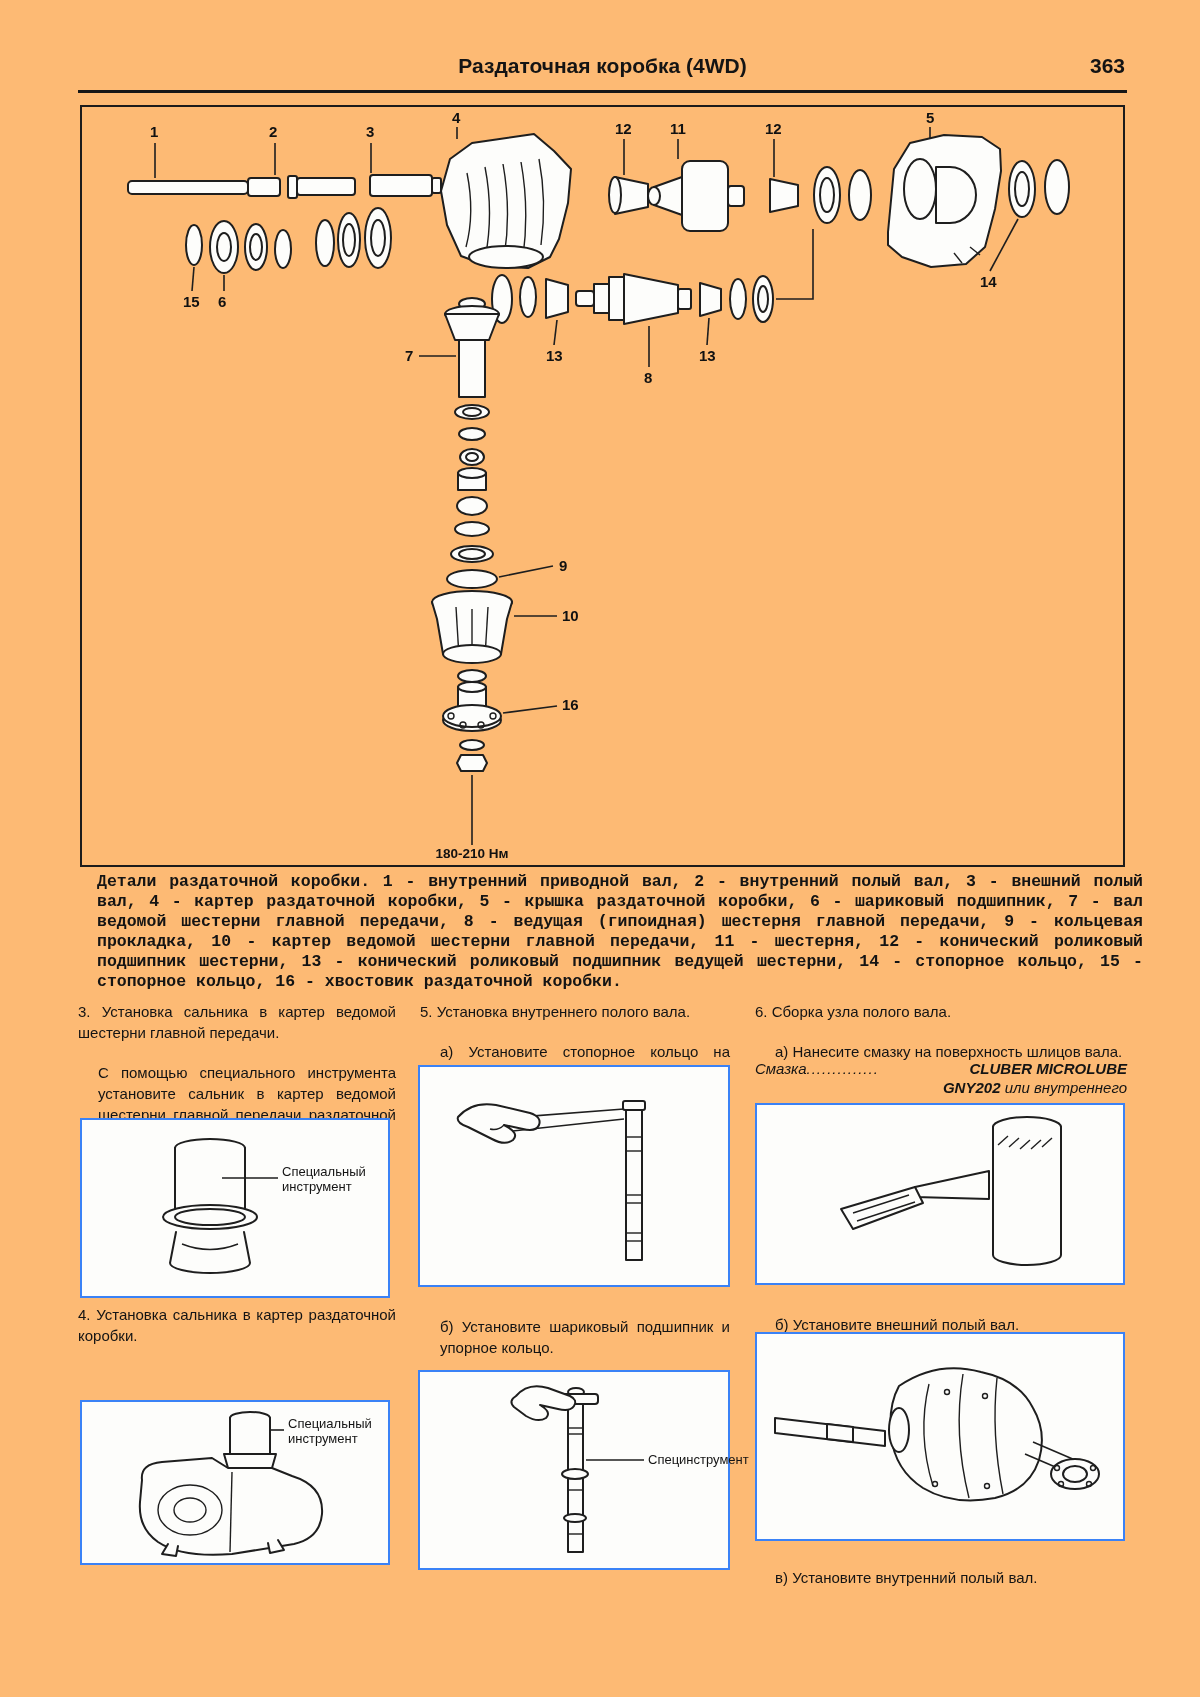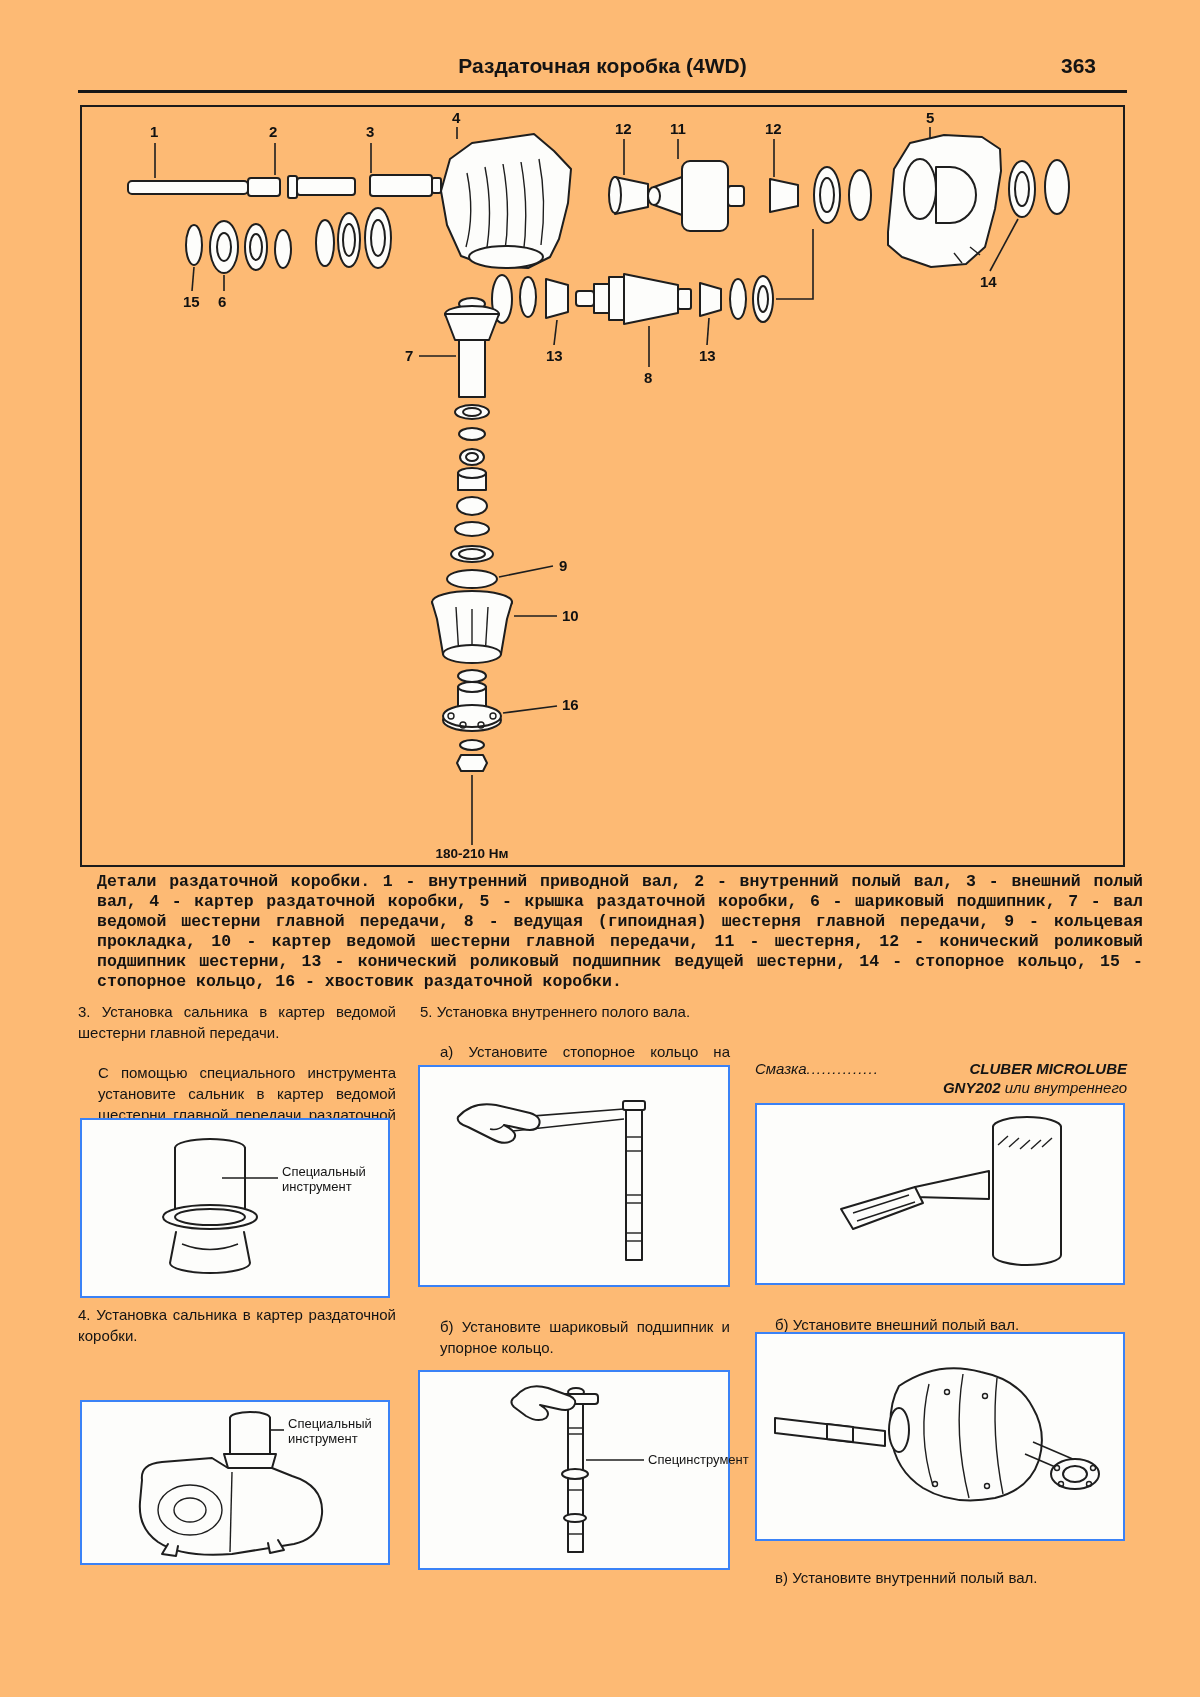--- a/index.html
+++ b/index.html
@@ -1,21 +1,21 @@
 <!DOCTYPE html>
 <html><head>
 <meta charset="utf-8">
 <style>
   html,body{margin:0;padding:0;background:#e9e9e6;}
   .page{position:relative;width:1200px;height:1697px;background:#fdba74;color:#141414;
         font-family:"Liberation Sans","DejaVu Sans",sans-serif;overflow:hidden;}
   .abs{position:absolute;}
   
   .title{left:80px;top:54px;width:1045px;text-align:center;font-size:21px;font-weight:bold;}
-  .pageno{left:991px;top:54px;width:105px;text-align:right;font-size:21px;font-weight:bold;}
+  .pageno{left:1020px;top:54px;width:105px;text-align:right;font-size:21px;font-weight:bold;}
   .rule{left:78px;top:90px;width:1049px;height:3px;background:#171717;}
   
   .diagbox{left:80px;top:105px;width:1041px;height:758px;border:2px solid #1c1c1c;}
   svg .d{stroke:#1e1e1e;stroke-width:2;fill:#fdfdfb;stroke-linejoin:round;stroke-linecap:round;}
   svg .thin{stroke:#1e1e1e;stroke-width:1.4;fill:none;}
   svg .ln{stroke:#1e1e1e;stroke-width:1.6;fill:none;}
   svg .co{font:bold 15px "Liberation Sans",sans-serif;fill:#111;}
   svg .torq{font:bold 13.5px "Liberation Sans",sans-serif;fill:#111;}
   
   .caption{left:97px;top:872px;width:1046px;font-size:16.5px;line-height:20px;font-weight:bold;text-align:justify;font-family:Liberation Mono, monospace;}
@@ -300,20 +300,24 @@
       <path class="d" d="M96 24 Q108 10 128 16 L150 24 Q158 28 154 34 Q150 40 138 37 L120 33 Q132 40 126 46 Q118 51 106 44 L94 35 Q88 29 96 24 Z"></path>
       <line class="ln" x1="166" y1="88" x2="224" y2="88"></line>
     </svg>
     <div class="figlabel" style="left:228px;top:80px;width:110px;">Специнструмент</div>
   </div>
 
   <div class="abs txt" style="left:420px;top:1297px;width:310px;">
     <p class="ind">б) Установите шариковый подшипник и упорное кольцо.</p>
   </div>
 
+  <div class="abs txt" style="left:755px;top:1001px;width:372px;">
+    <p>6. Сборка узла полого вала.</p>
+    <p class="ind">а) Нанесите смазку на поверхность шлицов вала.</p>
+  </div>
 
   <div class="abs grease" style="left:755px;top:1059px;width:372px;">
     <div class="l1">
       <span>Смазка</span>
         <span class="dots">..............</span>
         <span class="val">CLUBER MICROLUBE</span>
     </div>
     <div class="l2">
       <b>GNY202</b>
       <span>или внутреннего</span>

